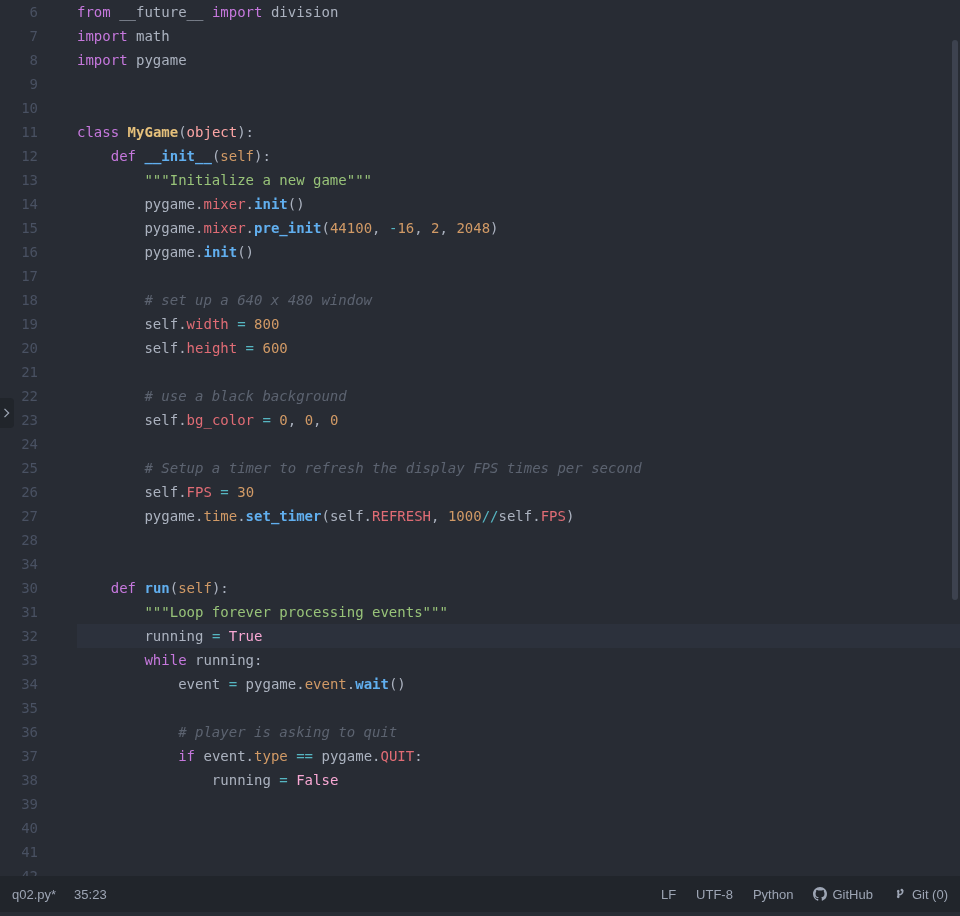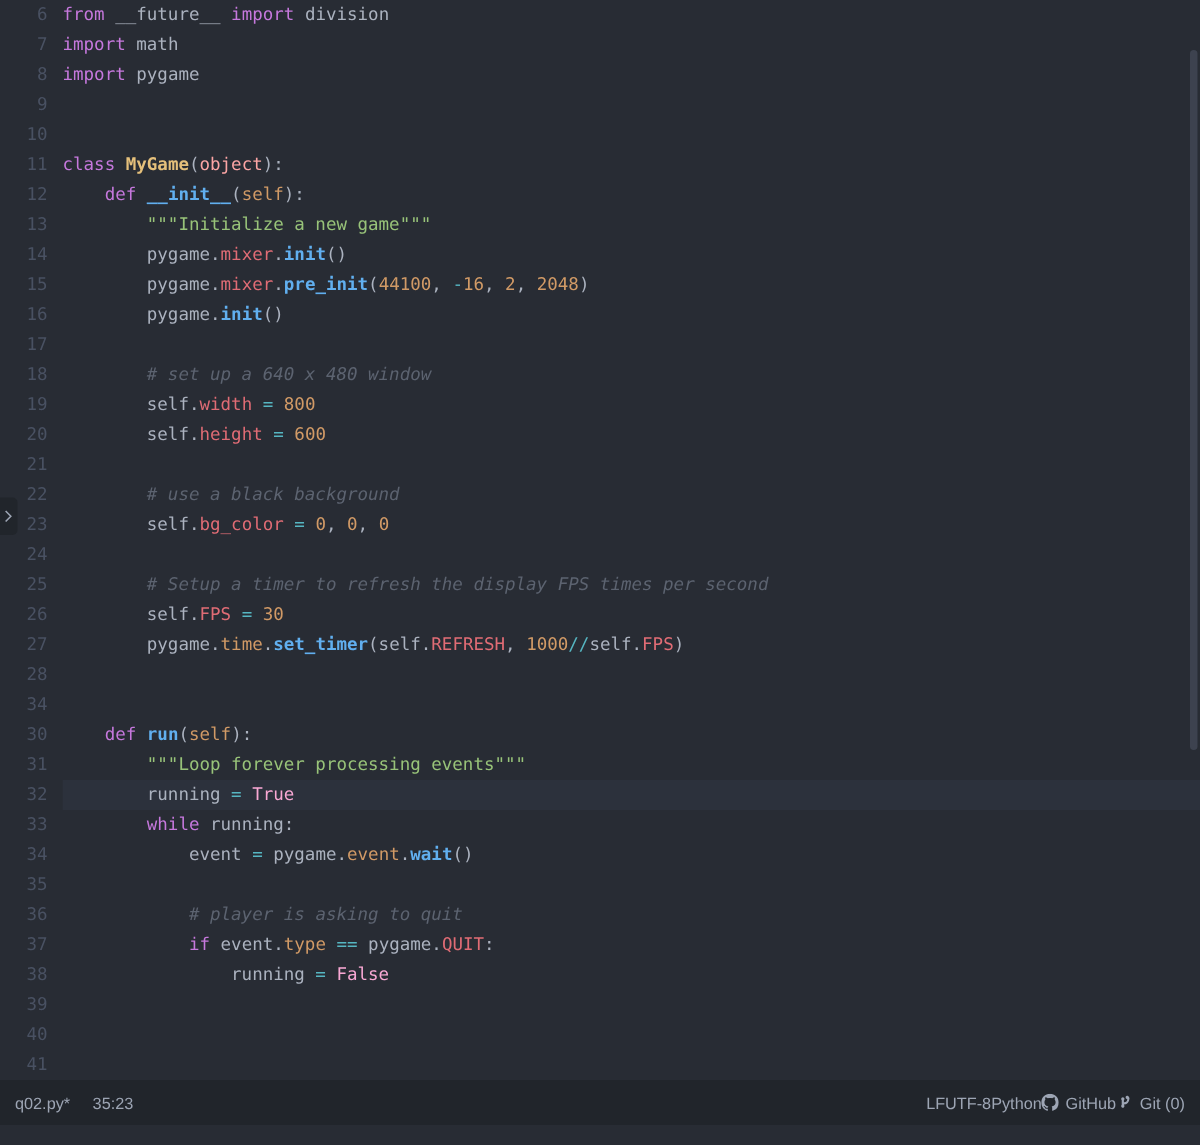--- a/index.html
+++ b/index.html
@@ -23,20 +23,21 @@
   text-align: right;
   padding-right: 12px;
   color: #495162;
   user-select: none;
   flex-shrink: 0;
 }
 .code-area {
   flex: 1;
   position: relative;
   overflow: hidden;
+  margin-left: 27px;
 }
 .line {
   height: 24px;
   line-height: 24px;
   white-space: pre;
 }
 .code-area .line { padding-left: 0; }
 .hl-line {
   background: #2c313c;
 }
@@ -81,34 +82,34 @@
   top: 40px;
   width: 6px;
   height: 560px;
   background: #4b5263;
   border-radius: 3px;
   opacity: 0.6;
 }
 
 .statusbar {
   position: absolute;
-  bottom: 16px;
+  bottom: 4px;
   left: 0;
   right: 0;
   height: 36px;
   background: #21252b;
   color: #9da5b4;
   display: flex;
   align-items: center;
   font-size: 13px;
   padding: 0 12px;
   font-family: -apple-system, BlinkMacSystemFont, "Segoe UI", Arial, sans-serif;
 }
 .sb-left { display: flex; gap: 18px; align-items: center; }
-.sb-right { margin-left: auto; display: flex; align-items: center; }
+.sb-right { margin-left: auto; display: flex; gap: 20px; align-items: center; }
 .sb-item { cursor: pointer; }
 .sb-item svg { vertical-align: -2px; margin-right: 5px; }
 </style>
 </head>
 <body>
 
 <div class="editor-wrap">
   <div class="gutter" id="gutter">
       <div class="line">6</div>
       <div class="line">7</div>

